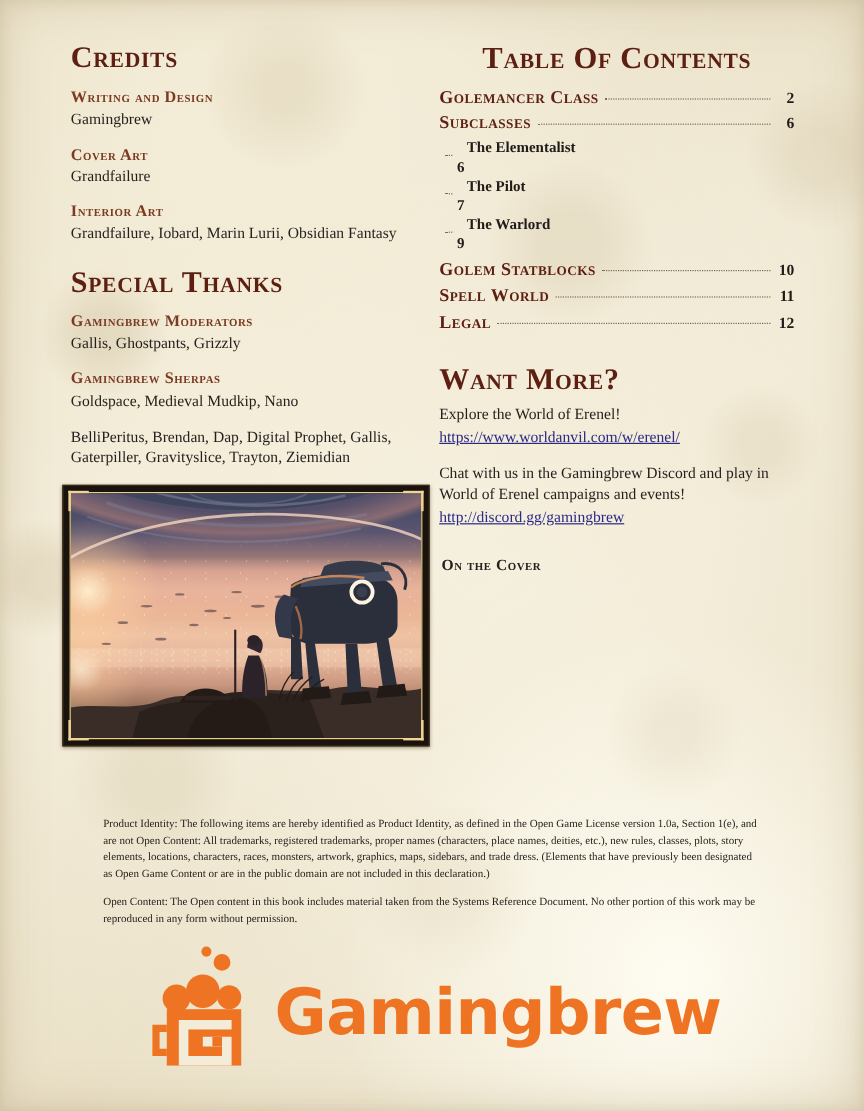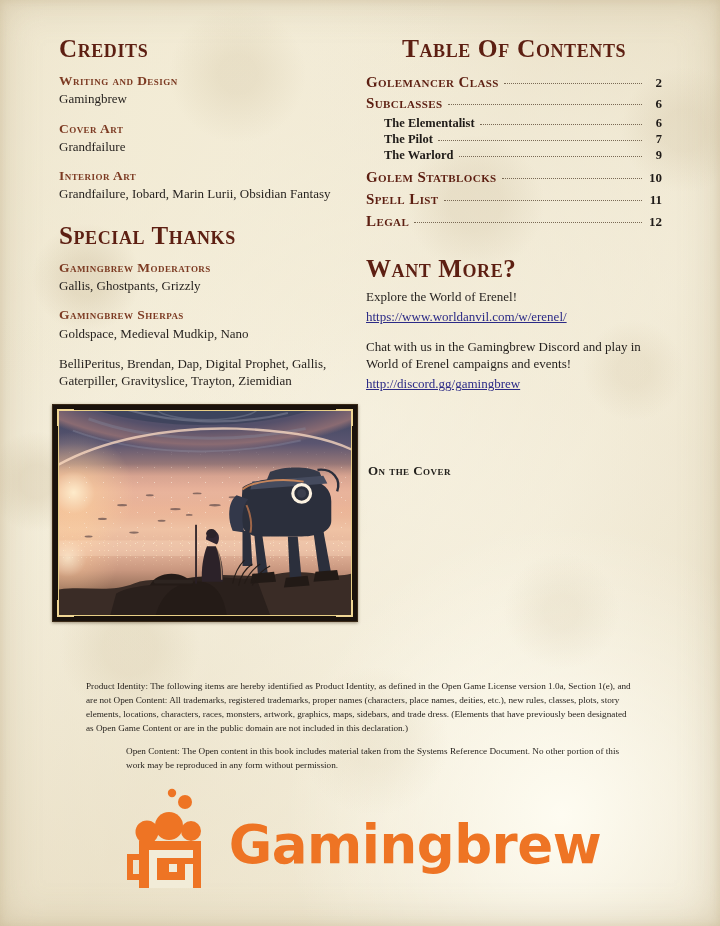--- a/index.html
+++ b/index.html
@@ -104,21 +104,21 @@
   }
   .body-text.last { margin-bottom: 0; }
 
   
   .toc { margin-top: 2px; }
   .toc-row {
     display: flex;
     align-items: baseline;
     margin-bottom: 4px;
   }
-  .toc-row.sub { margin-bottom: 1px; }
+  .toc-row.sub { margin-bottom: 1px; flex-direction: column; }
   .toc-label {
     color: #5d1f12;
     font-variant: small-caps;
     font-weight: bold;
     font-size: 15px;
     letter-spacing: 0.4px;
     white-space: nowrap;
   }
   .toc-row.sub .toc-label {
     font-variant: normal;
@@ -261,21 +261,21 @@
     position: absolute;
     left: 86px;
     top: 680px;
     width: 548px;
     font-size: 9.2px;
     line-height: 1.52;
     color: #221e1a;
     text-align: left;
   }
   .legal p { margin: 0 0 9px 0; }
-  .legal p:last-child { margin-bottom: 0; margin-left: 40px; }
+  .legal p:last-child { margin-bottom: 0; }
 
   
   .logo {
     position: absolute;
     left: 0; right: 0;
     top: 786px;
     display: flex;
     justify-content: center;
     align-items: center;
   }
@@ -367,21 +367,21 @@
           <span class="toc-page">9</span>
         </div>
 
         <div class="toc-row" style="margin-top:6px;">
           <span class="toc-label">Golem Statblocks</span>
           <span class="toc-dots"></span>
           <span class="toc-page">10</span>
         </div>
 
         <div class="toc-row" style="margin-top:5px;">
-          <span class="toc-label">Spell List</span>
+          <span class="toc-label">Spell World</span>
           <span class="toc-dots"></span>
           <span class="toc-page">11</span>
         </div>
 
         <div class="toc-row" style="margin-top:5px;">
           <span class="toc-label">Legal</span>
           <span class="toc-dots"></span>
           <span class="toc-page">12</span>
         </div>
 

